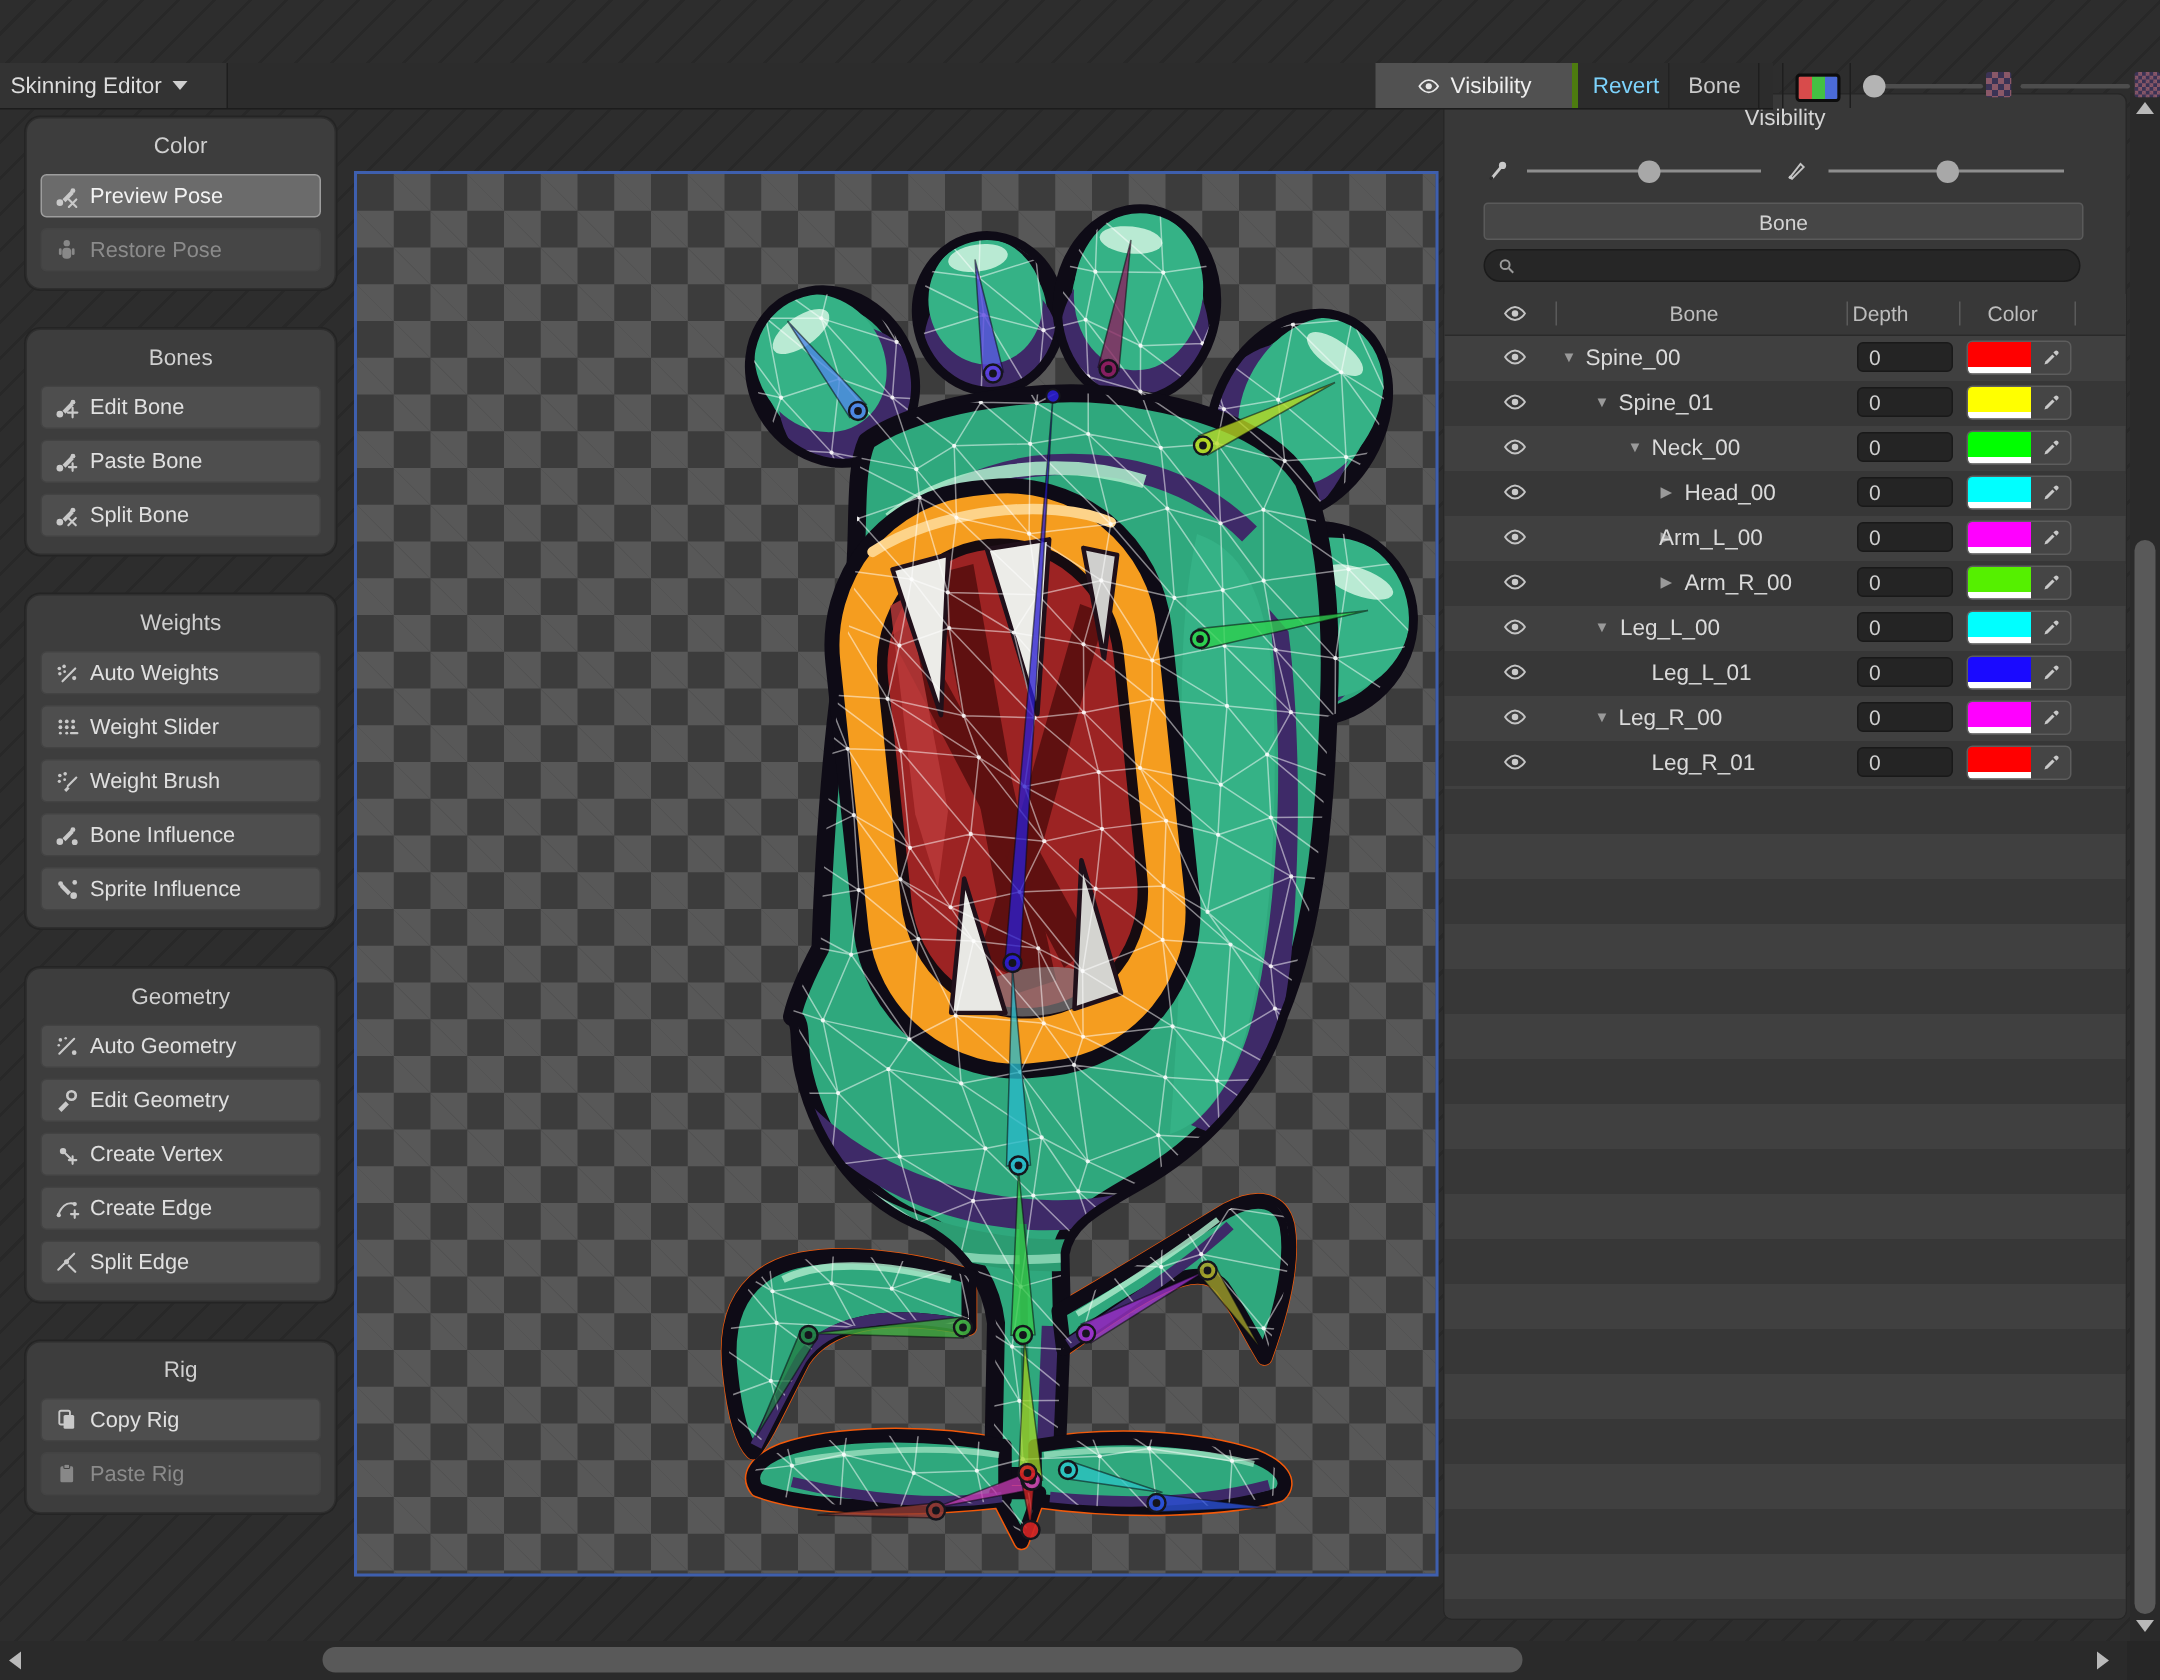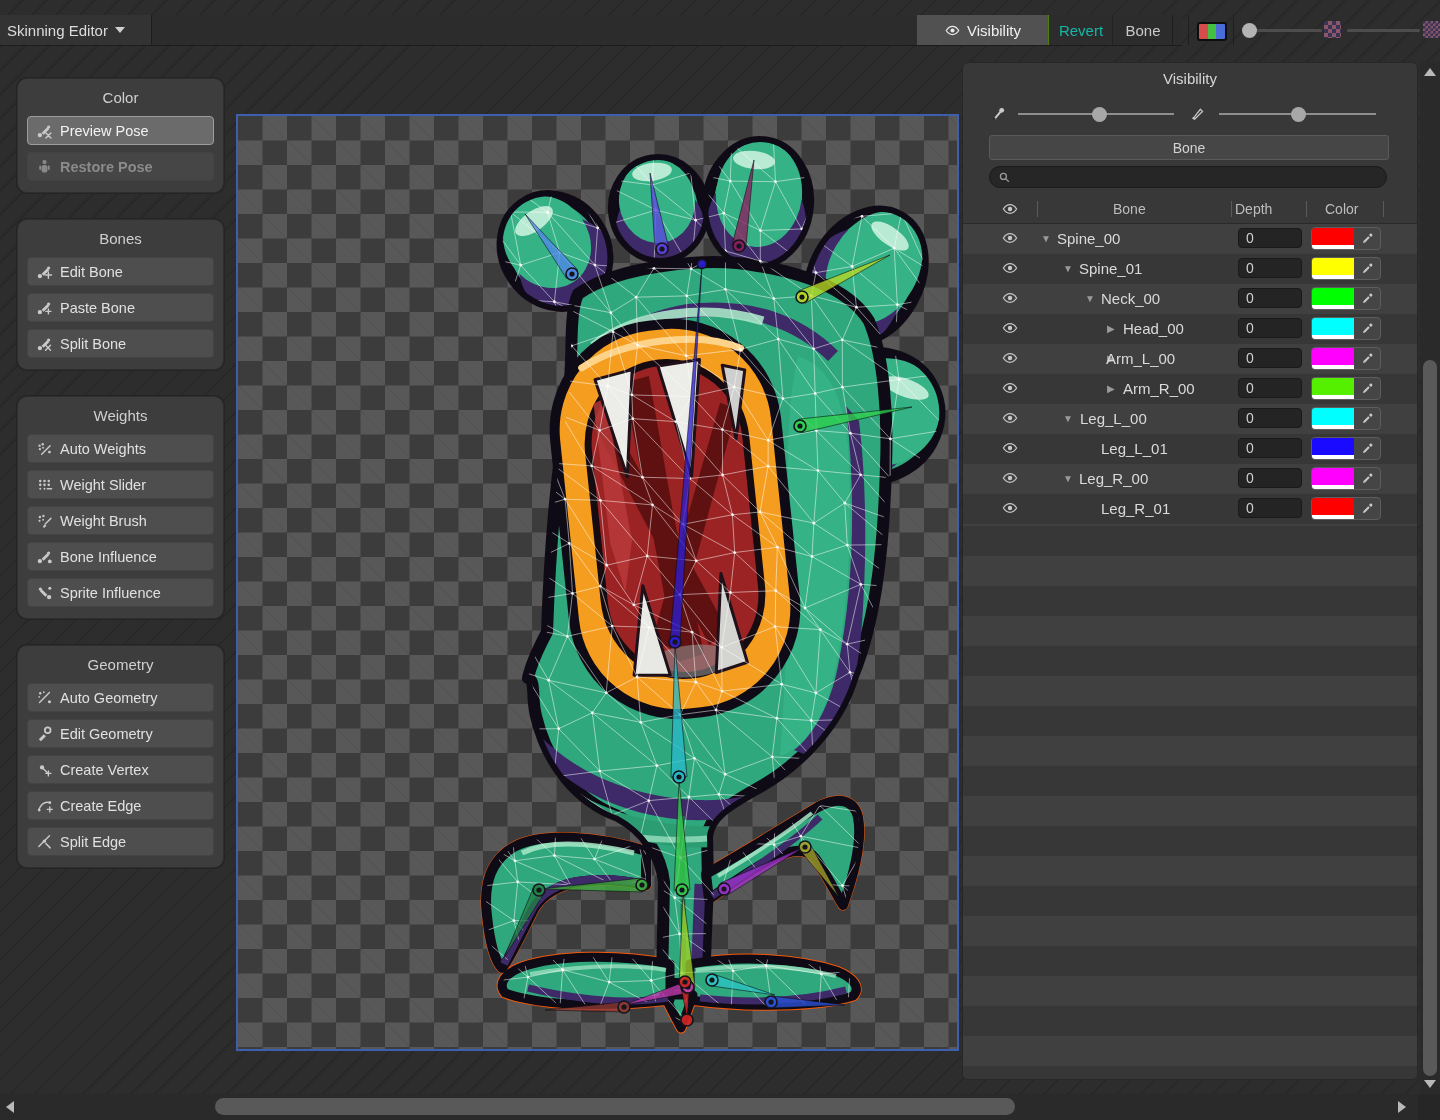--- a/index.html
+++ b/index.html
@@ -6,30 +6,30 @@
   #app{position:relative;width:1440px;height:1120px;overflow:hidden;
        font-family:"Liberation Sans",sans-serif;color:#d6d6d6;
        background:repeating-linear-gradient(135deg,#2d2d2d 0 15px,#282828 15px 17px);}
   
   #bar1{position:absolute;left:0;top:0;width:1440px;height:27px;background:#161616;z-index:50;}
   #tab-sprite{position:absolute;left:0;top:0;width:132px;height:27px;background:#3a3a3a;
       display:flex;align-items:center;justify-content:center;font-size:15px;color:#e6e6e6;}
   #kebab{position:absolute;right:10px;top:3px;font-size:15px;color:#e0e0e0;letter-spacing:0;line-height:7px;
       display:flex;flex-direction:column;gap:2px;align-items:center;}
   #kebab i{width:3px;height:3px;border-radius:50%;background:#e0e0e0;}
-  #bar2{position:absolute;left:0;top:15px;width:1182px;height:30px;background:#2c2c2c;
+  #bar2{position:absolute;left:0;top:42px;width:1182px;height:30px;background:#2c2c2c;
       border-bottom:1px solid #1c1c1c;z-index:50;}
   #mode-btn{position:absolute;left:0;top:0;width:152px;height:30px;background:#333333;
       display:flex;align-items:center;gap:7px;padding-left:7px;box-sizing:border-box;
       font-size:15px;color:#dcdcdc;border-right:1px solid #1e1e1e;}
   .tri-down{width:0;height:0;border-left:5px solid transparent;border-right:5px solid transparent;border-top:6px solid #cfcfcf;}
   .tbtn{position:absolute;top:0;height:30px;display:flex;align-items:center;justify-content:center;
       font-size:15px;color:#c9c9c9;}
   #btn-visibility{left:917px;width:131px;background:#515151;gap:6px;color:#efefef;}
-  #btn-revert{left:1048px;width:64px;color:#14b8a6;border-left:1px solid #4d7c0f;}
+  #btn-revert{left:1048px;width:64px;color:#7dd3fc;border-left:4px solid #4d7c0f;}
   #btn-apply{left:1112px;width:60px;border-left:1px solid #222;}
   .tdiv{position:absolute;top:0;height:30px;width:1px;background:#1e1e1e;}
   #rgb-swatch{position:absolute;left:1197px;top:7px;width:26px;height:15px;border:2px solid #0d0d0d;border-radius:3px;
       background:linear-gradient(90deg,#d84b4b 0 34%,#43c043 34% 67%,#4b6bd8 67% 100%);}
   .track{position:absolute;top:14px;height:3px;background:#4d4d4d;border-radius:2px;}
   .knob{position:absolute;top:8px;width:15px;height:15px;border-radius:50%;background:#b4b4b4;}
   .checker{position:absolute;top:6px;width:17px;height:17px;border-radius:2px;background-color:#3b3355;
       background-image:linear-gradient(45deg,#8a5868 25%,transparent 25% 75%,#8a5868 75%),
                        linear-gradient(45deg,#8a5868 25%,transparent 25% 75%,#8a5868 75%);
       background-size:8px 8px;background-position:0 0,4px 4px;}
@@ -43,21 +43,21 @@
       background-size:49px 49px;background-position:0 0,24.5px 24.5px;}
   #creature{position:absolute;left:0;top:0;}
   
   #left-panels{position:absolute;left:17px;top:78px;width:207px;z-index:10;}
   .panel{background:#3d3d3d;border:1px solid #2e2e2e;border-radius:10px;margin-bottom:26px;
       padding:7px 0 4px;box-shadow:0 0 0 1px #242424;}
   .panel h3{margin:3px 0 10px;font-size:15px;font-weight:normal;color:#cfcfcf;text-align:center;}
   .pbtn{display:flex;align-items:center;gap:7px;height:29px;margin:0 9px 7px;padding:0 8px;
       background:#4e4e4e;border:1px solid #434343;border-radius:4px;font-size:14.5px;color:#e0e0e0;box-sizing:border-box;}
   .pbtn.selected{background:#6b6b6b;border-color:#9d9d9d;color:#f2f2f2;}
-  .pbtn.disabled{background:#464646;color:#8b8b8b;font-weight:bold;}
+  .pbtn.disabled{background:#464646;color:#8b8b8b;}
   .pbtn.disabled svg{opacity:.5;}
   .ic{width:17px;height:17px;flex:0 0 17px;fill:#c9c9c9;}
   .ic .st{stroke:#c9c9c9;stroke-width:2;fill:none;stroke-linecap:round;}
   
   #vis-panel{position:absolute;left:962px;top:62px;width:456px;height:1018px;background:#383838;
       border:1px solid #272727;border-radius:6px;box-sizing:border-box;z-index:10;overflow:hidden;}
   #vis-title{margin:7px 0 4px;text-align:center;font-size:15px;color:#d6d6d6;}
   .vslider-row{position:absolute;left:0;top:36px;width:456px;height:30px;}
   .vtrack{position:absolute;top:14px;height:2px;background:#8e8e8e;}
   .vknob{position:absolute;top:8px;width:15px;height:15px;border-radius:50%;background:#a8a8a8;}
@@ -752,20 +752,37 @@
         </div>
         <div class="pbtn">
           <svg class="ic" viewBox="0 0 24 24">
             <path class="st" d="M4 19L19 4"></path>
             <circle cx="11.8" cy="11.5" r="2.4"></circle>
             <path class="st" d="M14 15l6 6"></path>
           </svg>
           <span>Split Edge</span>
         </div>
       </div>
+      <div class="panel">
+        <h3>Rig</h3>
+        <div class="pbtn">
+          <svg class="ic" viewBox="0 0 24 24">
+            <rect x="5" y="3.5" width="10" height="13" rx="1.5" fill="none" stroke="#c9c9c9" stroke-width="1.8"></rect>
+            <rect x="9" y="7.5" width="10" height="13" rx="1.5"></rect>
+          </svg>
+          <span>Copy Rig</span>
+        </div>
+        <div class="pbtn disabled">
+          <svg class="ic" viewBox="0 0 24 24">
+            <rect x="6" y="5" width="12" height="15" rx="1.5"></rect>
+            <rect x="9.3" y="3" width="5.4" height="4" rx="1" stroke="#3d3d3d" stroke-width="1"></rect>
+          </svg>
+          <span>Paste Rig</span>
+        </div>
+      </div>
     </div>
 
   <div id="vis-panel">
     <div id="vis-title">Visibility</div>
     <div class="vslider-row">
       <svg class="ic" style="position:absolute;left:27px;top:6px" viewBox="0 0 24 24">
         <path d="M5 19L15 7l2 2L7 21z"></path>
           <circle cx="16.5" cy="7.5" r="3.4"></circle>
           <circle cx="6" cy="19.5" r="1.8" fill="#2c2c2c"></circle>
         </svg>

